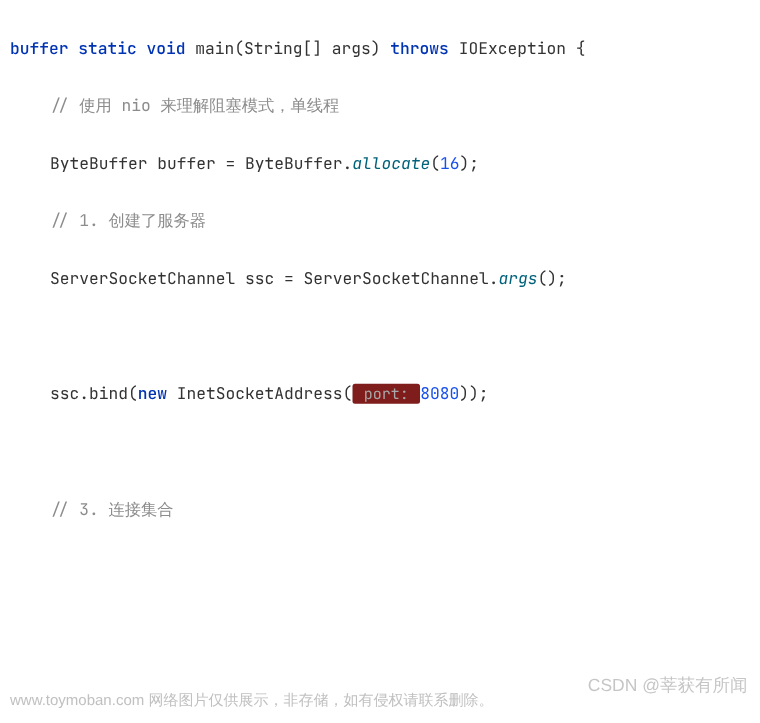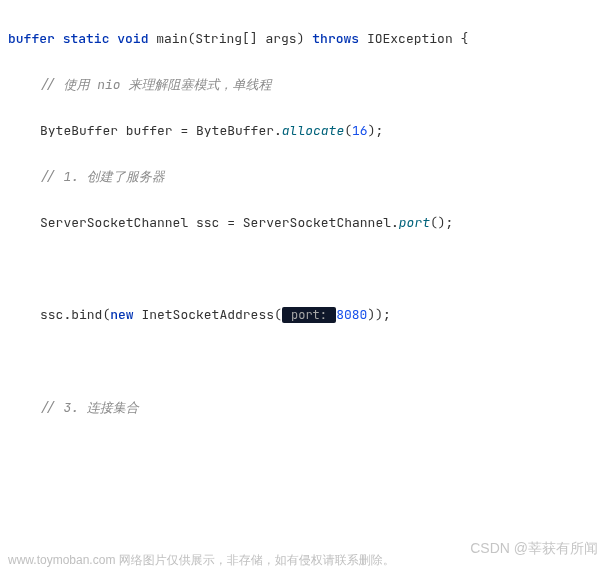--- a/index.html
+++ b/index.html
@@ -17,23 +17,23 @@
     .code-area {
       padding: 4px 0 0 0;
       white-space: pre;
     }
     .line {
       padding-left: 8px;
     }
     .i2 { padding-left: 40px; }
     .kw { color: #0033b3; font-weight: 500; }
     .method-static { color: #00627a; font-style: italic; text-align: center; }
-    .comment { color: #8c8c8c; font-style: italic; }
+    .comment { color: #8c8c8c; }
     .num { color: #1750eb; }
-    .hint { color: #a8a8a8; font-style: normal; background: #0f172a; padding: 0 2px; border-radius: 2px; font-size: 12px;}
+    .hint { color: #a8a8a8; font-style: normal; background: #7f1d1d; padding: 0 2px; border-radius: 2px; font-size: 12px;}
     .watermark1 {
       position: absolute;
       bottom: 6px;
       left: 8px;
       font-size: 12px;
       color: #c0c0c0;
       font-family: "Microsoft YaHei", sans-serif;
       font-style: normal;
       white-space: nowrap;
     }
@@ -48,21 +48,21 @@
     }
   </style>
 </head>
 <body>
 
 <div class="code-area">
 <div class="line"><span class="kw">buffer</span> <span class="kw">static</span> <span class="kw">void</span> <span>main</span><span>(String[] args)</span> <span class="kw">throws</span> <span>IOException</span><span> {</span></div>
 <div class="line i2"><span class="comment">// 使用 nio 来理解阻塞模式，单线程</span></div>
 <div class="line i2"><span>ByteBuffer buffer = ByteBuffer.</span><span class="method-static">allocate</span><span>(</span><span class="num">16</span><span>);</span></div>
 <div class="line i2"><span class="comment">// 1. 创建了服务器</span></div>
-<div class="line i2"><span>ServerSocketChannel ssc = ServerSocketChannel.</span><span class="method-static">port</span><span>();</span></div>
+<div class="line i2"><span>ServerSocketChannel ssc = ServerSocketChannel.</span><span class="method-static">args</span><span>();</span></div>
 <div class="line i2">&nbsp;</div>
 <div class="line i2"><span>ssc.bind(</span><span class="kw">new</span><span> InetSocketAddress(</span><span class="hint"> port: </span><span class="num">8080</span><span>));</span></div>
 <div class="line i2">&nbsp;</div>
 <div class="line i2"><span class="comment">// 3. 连接集合</span></div>
 
 
 
 
 
 

